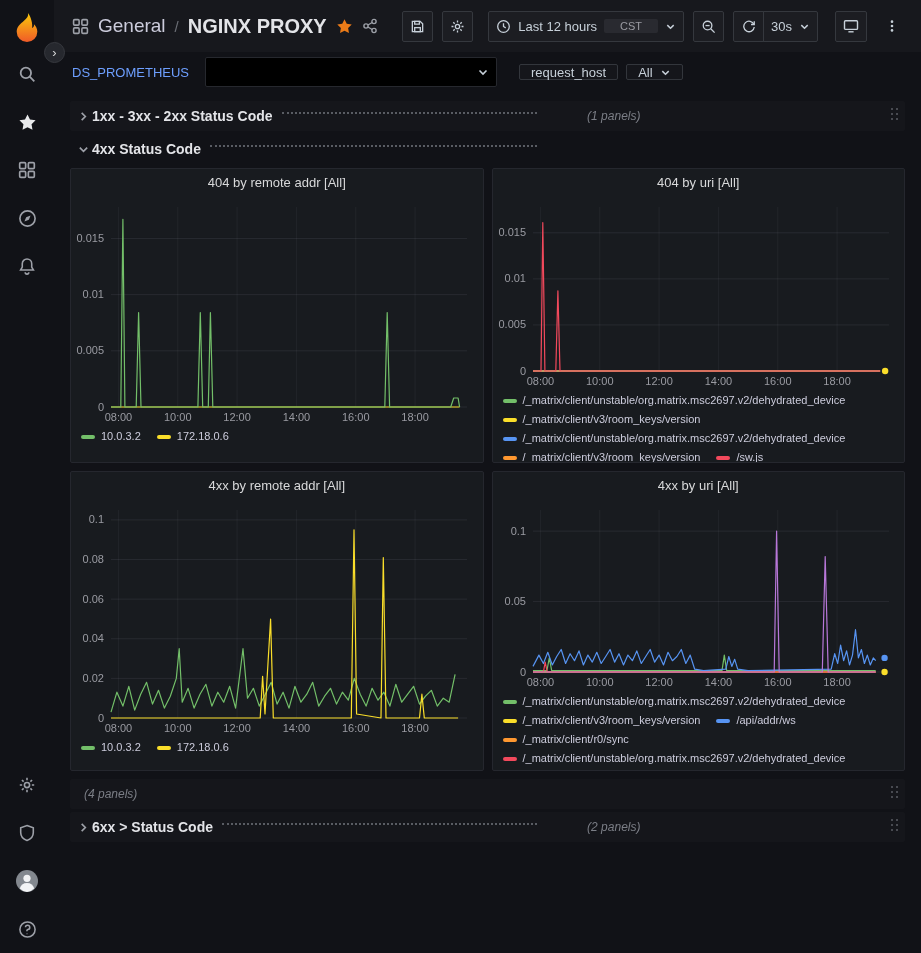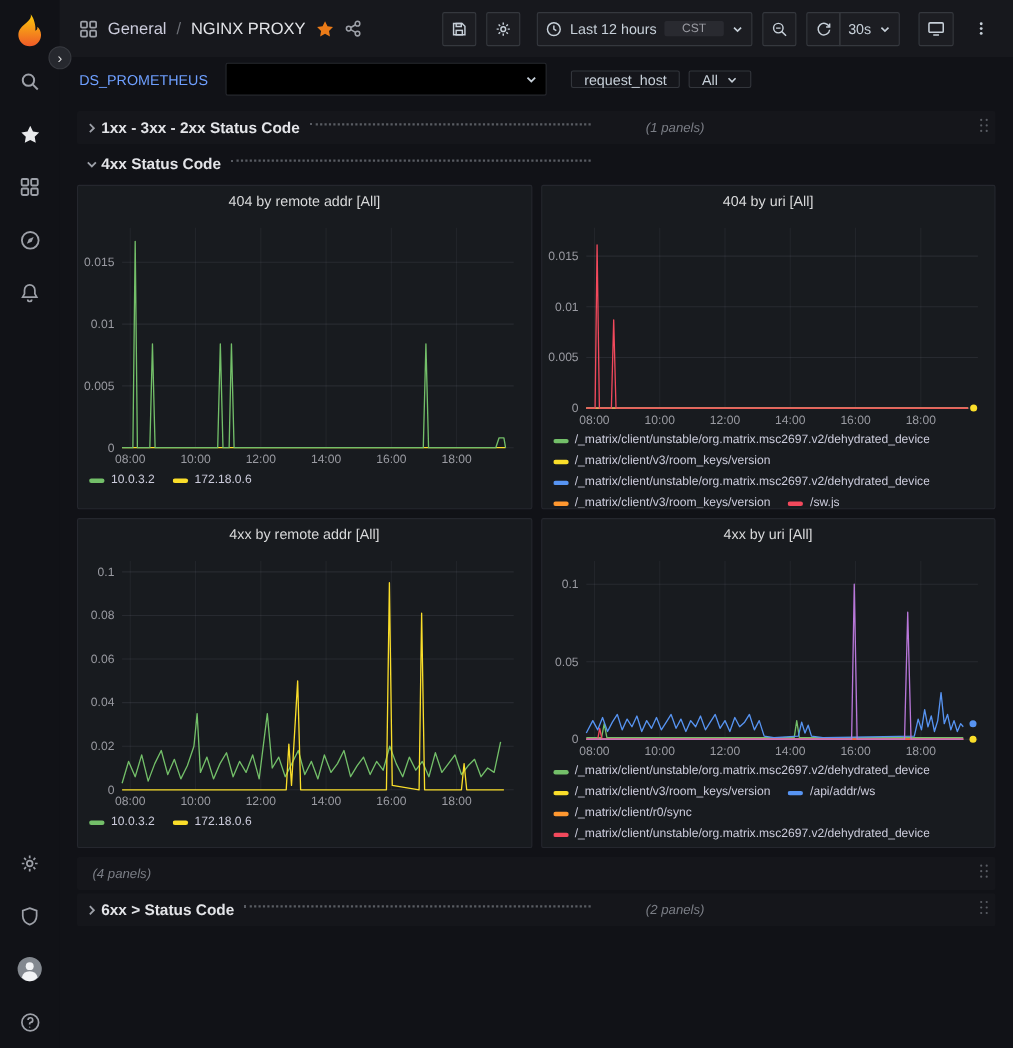--- a/index.html
+++ b/index.html
@@ -39,23 +39,23 @@
   
   .main { flex: 1; display: flex; flex-direction: column; min-width: 0; }
 
   .topbar {
     height: 52px; flex: 0 0 52px;
     background: #17181d;
     display: flex; align-items: center; justify-content: space-between;
     padding: 0 14px 0 18px;
   }
   .breadcrumb { display: flex; align-items: center; gap: 9px; }
-  .crumb-section { color: #ccccdc; font-size: 15px; cursor: pointer; }
+  .crumb-section { color: #ccccdc; font-size: 19px; cursor: pointer; }
   .crumb-sep { color: #6c6f76; font-size: 15px; }
-  .crumb-title { color: #e3e4e8; font-size: 15px; font-weight: 400; cursor: pointer; }
+  .crumb-title { color: #e3e4e8; font-size: 20px; font-weight: 700; cursor: pointer; }
   .icon { display: inline-flex; align-items: center; justify-content: center; color: #9da0a8; }
   .icon.star-orange { color: #eb7b18; }
 
   .toolbar { display: flex; align-items: center; gap: 9px; }
   .tb-btn {
     height: 31px; min-width: 31px; padding: 0 7px;
     background: rgba(255,255,255,0.025);
     border: 1px solid #35383e; border-radius: 2px;
     color: #c7d0d9; font-size: 13px; font-family: inherit;
     display: inline-flex; align-items: center; justify-content: center; gap: 7px;

